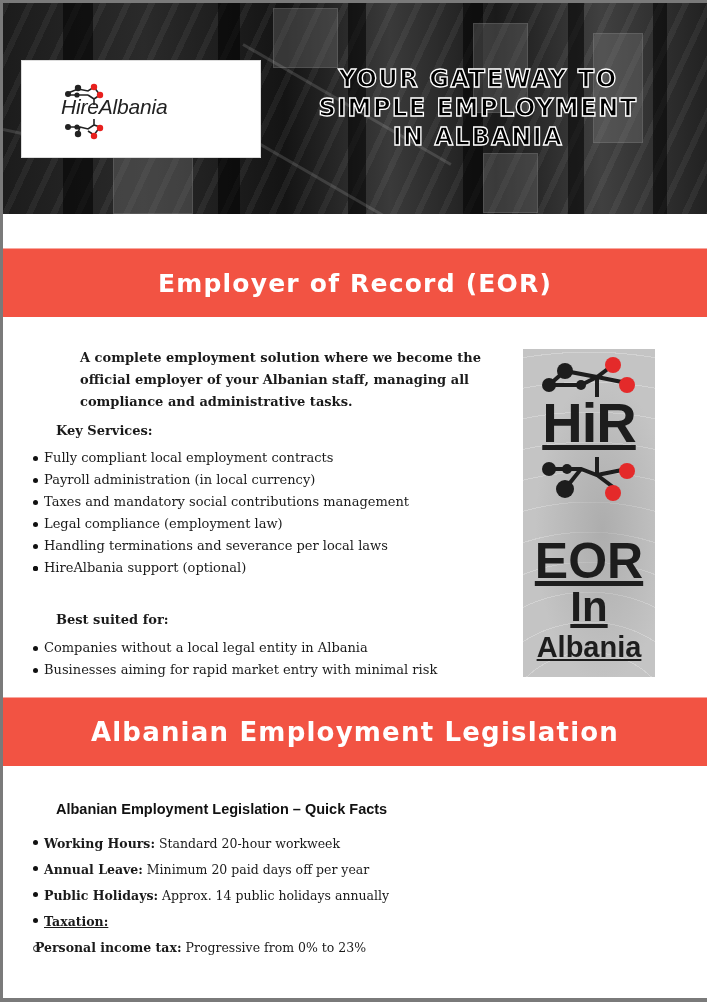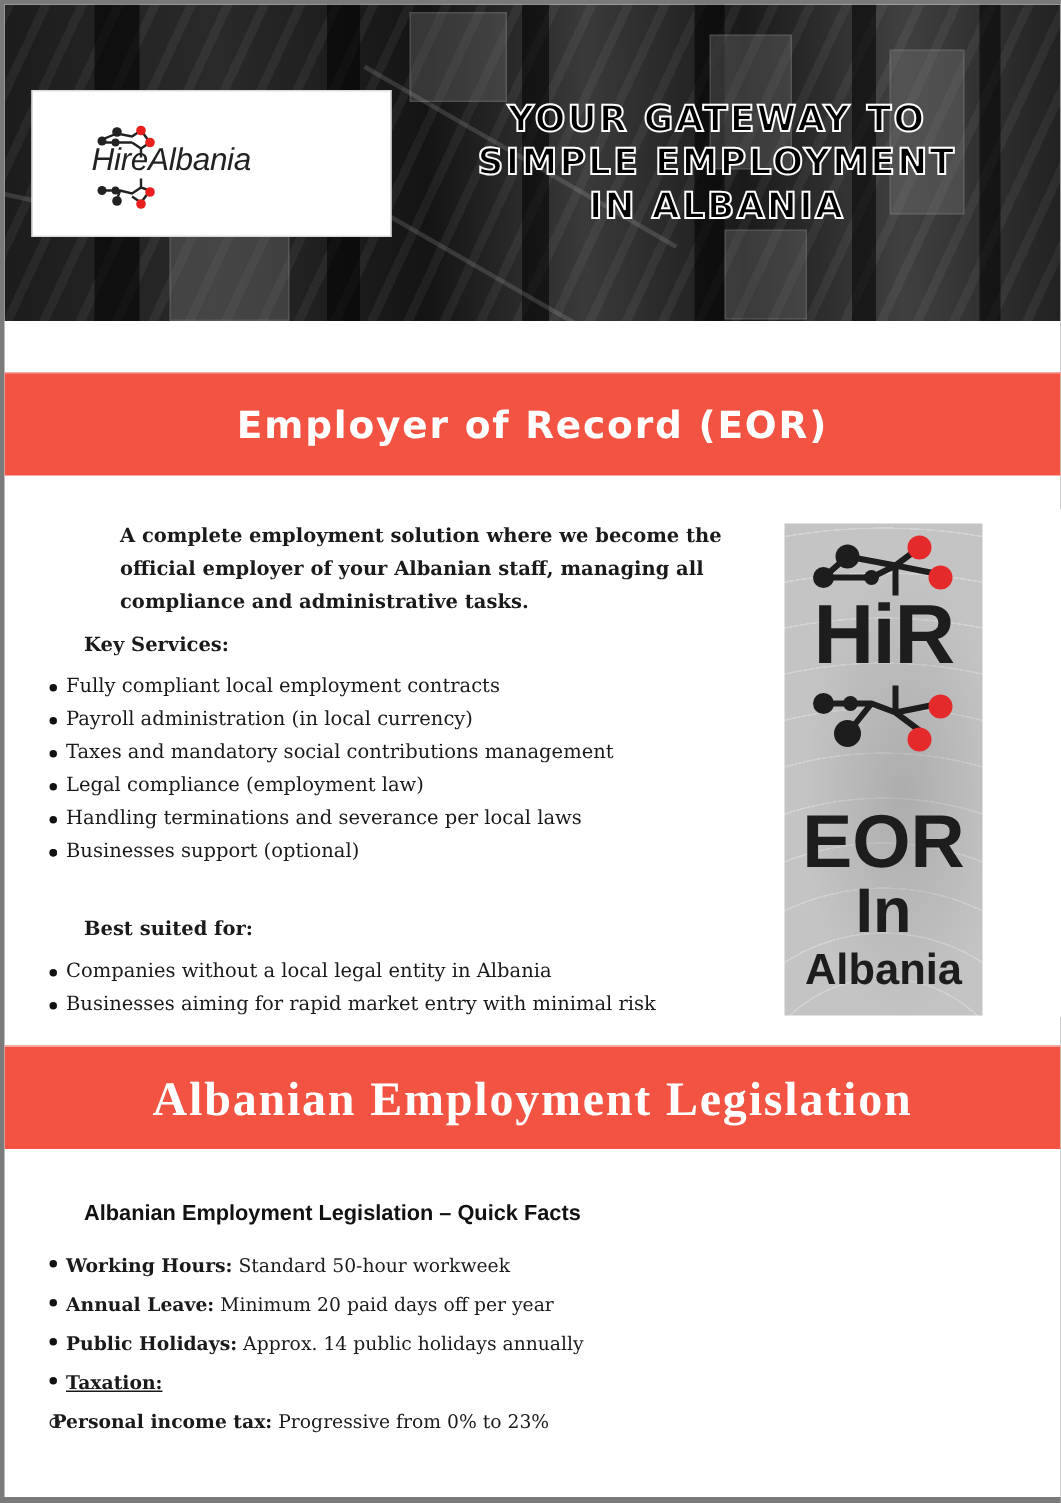--- a/index.html
+++ b/index.html
@@ -40,21 +40,21 @@
   }
   
   .banner {
     position: absolute; left: 0; width: 704px; height: 69px;
     background: #f25343; border-top: 1px solid #f7a79f;
     display: flex; align-items: center; justify-content: center;
     color: #ffffff; font-family: "DejaVu Sans", sans-serif; font-weight: bold;
     letter-spacing: 1.2px;
   }
   .banner-eor { top: 245px; font-size: 25px; }
-  .banner-leg { top: 694px; font-size: 32px; font-family: Liberation Serif, serif; }
+  .banner-leg { top: 694px; font-size: 26px; }
   
   .serif { font-family: "DejaVu Serif", serif; color: #1a1a1a; }
   .intro {
     position: absolute; left: 53px; top: 344px; width: 440px;
     font-size: 13px; font-weight: bold; line-height: 22px; margin-left: 24px;
   }
   .label {
     position: absolute; left: 53px; font-size: 13px; font-weight: bold;
   }
   .list { position: absolute; left: 0; list-style: none; }
@@ -68,21 +68,21 @@
   .side-img {
     position: absolute; left: 520px; top: 346px; width: 132px; height: 328px;
     background:
       radial-gradient(ellipse at 60% 55%, rgba(150,150,150,0.5), rgba(0,0,0,0) 60%),
       repeating-radial-gradient(circle at 50% 120%, rgba(255,255,255,0.25) 0 1px, rgba(0,0,0,0) 1px 30px),
       #c4c4c4;
     overflow: hidden;
   }
   .side-img .big {
     position: absolute; left: 0; width: 132px; text-align: center;
-    font-family: "Liberation Sans", sans-serif; font-weight: bold; color: #1d1d1d;
+    font-family: "Liberation Sans", sans-serif; font-weight: bold; color: #1d1d1d; text-decoration: underline;
   }
   
   .quick-title {
     position: absolute; left: 53px; top: 798px;
     font-family: "Liberation Sans", sans-serif; font-weight: bold; font-size: 14.5px; color: #111;
   }
   .facts { top: 828px; }
   .facts li { line-height: 26px; font-size: 12.5px; }
   .facts li b.u { text-decoration: underline; }
   .sub-item {
@@ -147,21 +147,21 @@
 
   <div class="label serif" style="top:420px;">Key Services:</div>
 
   <ul class="list services serif">
     <li><span class="dot"></span><span>Fully compliant local employment contracts</span></li>
     <li><span class="dot"></span><span>Payroll administration (in local currency)</span></li>
     <li><span class="dot"></span><span>Taxes and mandatory social contributions management</span></li>
     <li><span class="dot"></span><span>Legal compliance (employment law)</span></li>
     <li><span class="dot"></span><span>Handling terminations and severance per local laws</span></li>
     <li><span class="dot"></span></li>
-    <li><span class="dot"></span><span>Businesses support (optional)</span></li>
+    <li><span class="dot"></span><span>HireAlbania support (optional)</span></li>
   </ul>
 
   <div class="label serif" style="top:609px;">Best suited for:</div>
 
   <ul class="list suited serif">
     <li><span class="dot"></span><span>Companies without a local legal entity in Albania</span></li>
     <li><span class="dot"></span><span>Businesses aiming for rapid market entry with minimal risk</span></li>
   </ul>
 
   <div class="side-img">
@@ -189,21 +189,21 @@
     <div class="big" style="top:186px;font-size:50px;line-height:52px;">EOR</div>
     <div class="big" style="top:236px;font-size:42px;line-height:44px;">In</div>
     <div class="big" style="top:282px;font-size:29px;line-height:32px;">Albania</div>
   </div>
 
   <div class="banner banner-leg">Albanian Employment Legislation</div>
 
   <div class="quick-title">Albanian Employment Legislation – Quick Facts</div>
 
   <ul class="list facts serif">
-    <li><span class="dot"></span><b>Working Hours:</b><span> Standard 50-hour workweek</span></li>
+    <li><span class="dot"></span><b>Working Hours:</b><span> Standard 20-hour workweek</span></li>
     <li><span class="dot"></span><b>Annual Leave:</b><span> Minimum 20 paid days off per year</span></li>
     <li><span class="dot"></span><b>Public Holidays:</b><span> Approx. 14 public holidays annually</span></li>
     <li><span class="dot"></span><b class="u">Taxation:</b><span></span></li>
   </ul>
 
   <div class="sub-item serif">
     <span class="circ"></span>
     <span class="txt"><b>Personal income tax:</b><span> Progressive from 0% to 23%</span></span>
   </div>
 

